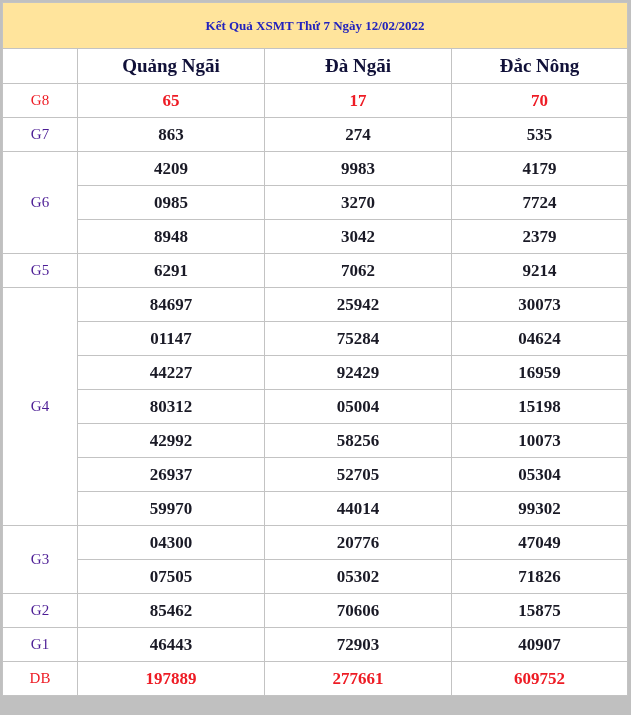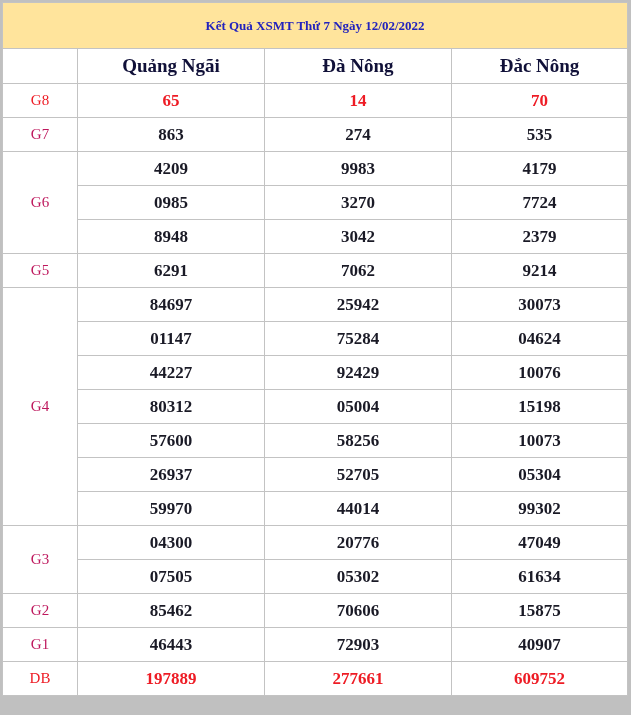--- a/index.html
+++ b/index.html
@@ -40,21 +40,21 @@
     background: #ffffff;
     color: var(--header-color, #101038);
     font-weight: bold;
     font-size: 19px;
     margin-top: 23px;
   }
   tr.data-row { height: 34px; }
   td.label {
     font-size: 15px;
     font-weight: normal;
-    color: #be185d;
+    color: #4c1d95;
   }
   td.num {
     font-size: 17px;
     font-weight: bold;
     color: var(--number-color, #1a1a26);
   }
   tr.hl td.num, td.label.hl-label {
     color: var(--accent-red, #ee1c25);
   }
 </style>
@@ -70,28 +70,28 @@
   </colgroup>
 
   <tbody>
       <tr class="title-row">
     <td colspan="4">Kết Quả XSMT Thứ 7 Ngày 12/02/2022</td>
   </tr>
 
   <tr class="header-row">
     <th></th>
     <th>Quảng Ngãi</th>
-    <th>Đà Nông</th>
+    <th>Đà Ngãi</th>
     <th>Đắc Nông</th>
   </tr>
 
   <tr class="data-row hl">
     <td class="label hl-label">G8</td>
     <td class="num">65</td>
-    <td class="num">14</td>
+    <td class="num">17</td>
     <td class="num">70</td>
   </tr>
 
   <tr class="data-row">
     <td class="label">G7</td>
     <td class="num">863</td>
     <td class="num">274</td>
     <td class="num">535</td>
   </tr>
 
@@ -126,29 +126,29 @@
     <td class="num">30073</td>
   </tr>
   <tr class="data-row">
     <td class="num">01147</td>
     <td class="num">75284</td>
     <td class="num">04624</td>
   </tr>
   <tr class="data-row">
     <td class="num">44227</td>
     <td class="num">92429</td>
-    <td class="num">10076</td>
+    <td class="num">16959</td>
   </tr>
   <tr class="data-row">
     <td class="num">80312</td>
     <td class="num">05004</td>
     <td class="num">15198</td>
   </tr>
   <tr class="data-row">
-    <td class="num">57600</td>
+    <td class="num">42992</td>
     <td class="num">58256</td>
     <td class="num">10073</td>
   </tr>
   <tr class="data-row">
     <td class="num">26937</td>
     <td class="num">52705</td>
     <td class="num">05304</td>
   </tr>
   <tr class="data-row">
     <td class="num">59970</td>
@@ -158,21 +158,21 @@
 
   <tr class="data-row">
     <td class="label" rowspan="2">G3</td>
     <td class="num">04300</td>
     <td class="num">20776</td>
     <td class="num">47049</td>
   </tr>
   <tr class="data-row">
     <td class="num">07505</td>
     <td class="num">05302</td>
-    <td class="num">61634</td>
+    <td class="num">71826</td>
   </tr>
 
   <tr class="data-row">
     <td class="label">G2</td>
     <td class="num">85462</td>
     <td class="num">70606</td>
     <td class="num">15875</td>
   </tr>
 
   <tr class="data-row">

